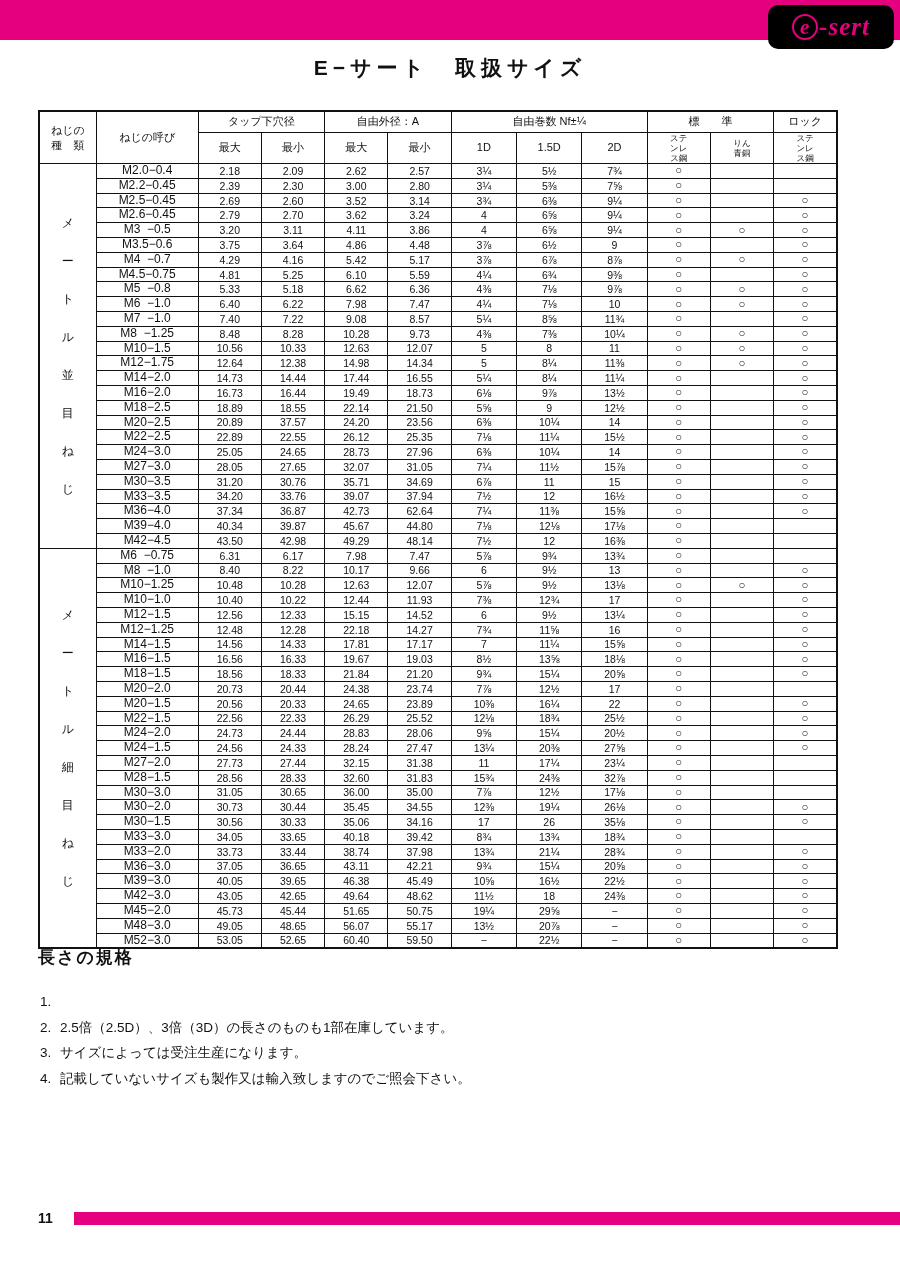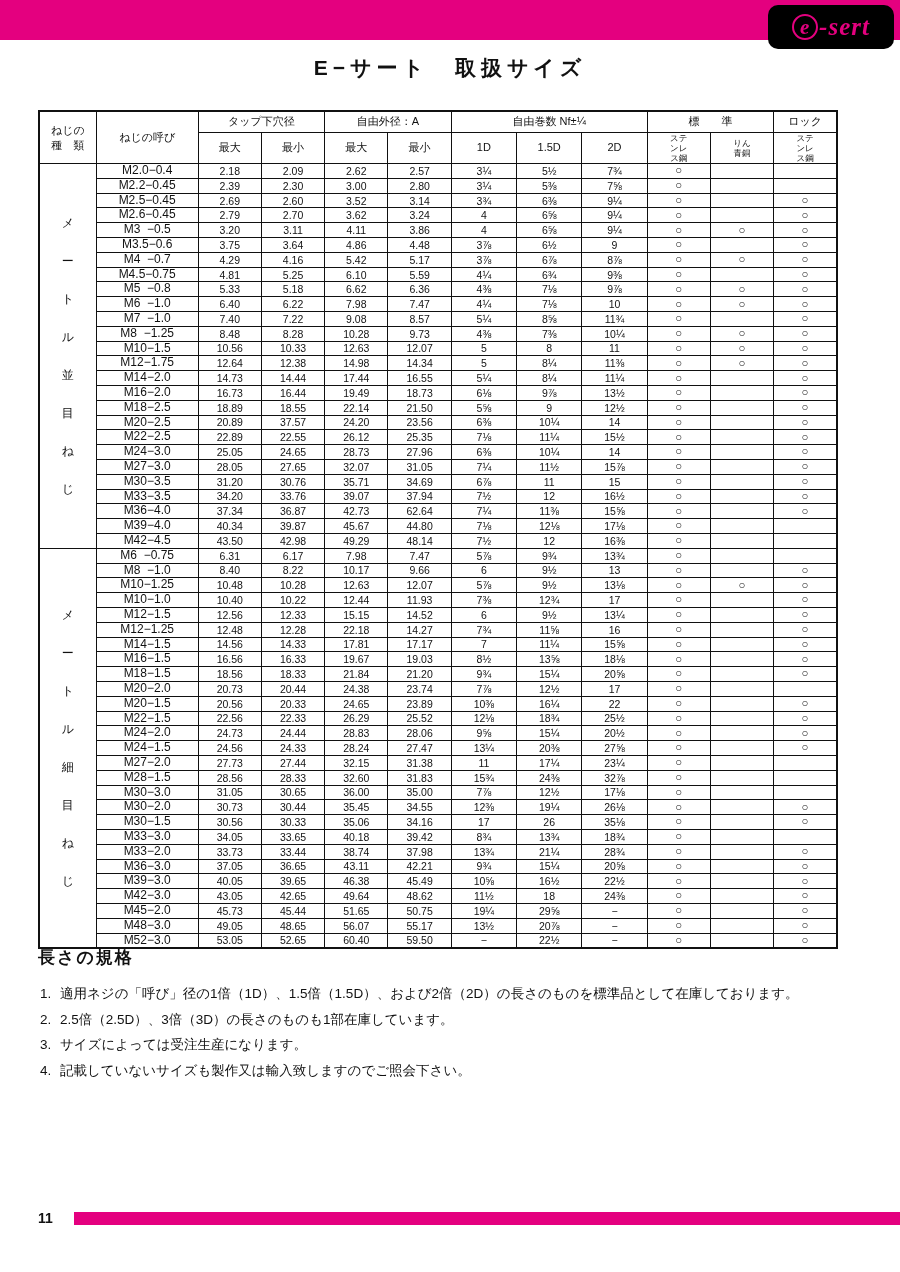--- a/index.html
+++ b/index.html
@@ -27,21 +27,21 @@
   thead tr:first-child th{height:21px}
   thead tr:nth-child(2) th{height:26px}
   th.pre{white-space:pre-line;line-height:1.35}
   .hsmall{font-size:8.5px;line-height:1.2;word-break:break-all;padding:0 20px}
   td.name{white-space:pre;font-size:12px}
   td.mark{font-size:11.5px}
   td.type-cell{vertical-align:middle;background:#fff}
   .vert{display:inline-block;font-size:12px;line-height:38px;letter-spacing:0}
 
   .notes{position:absolute;left:38px;top:946px;width:824px}
-  .notes h2{font-size:17px;font-weight:bold;letter-spacing:2px;margin-bottom:16px}
+  .notes h2{font-size:17px;font-weight:bold;letter-spacing:2px;margin-bottom:24px}
   .notes ol{list-style:none}
   .notes li{font-size:13.5px;line-height:1.3;margin-bottom:8px;display:flex}
   .notes li .num{width:22px;flex:0 0 22px;text-align:left;padding-left:2px}
   .notes li.bold .txt{font-weight:normal}
 
   .footer{position:absolute;left:0;top:1210px;width:900px;height:16px}
   .page-num{position:absolute;left:38px;top:0;font-size:14px;font-weight:bold;line-height:16px}
   .footer-bar{position:absolute;left:74px;top:2px;right:0;height:13px;background:var(--magenta)}
 </style>
 </head>
@@ -794,21 +794,20 @@
           </tr>
         </tbody>
       </table>
   </div>
 
   <div class="notes">
     <h2>長さの規格</h2>
     <ol id="notes-list">
         <li>
           <span class="num">1.</span>
-          <span class="txt">適用ネジの「呼び」径の1倍（1D）、1.5倍（1.5D）、および2倍（2D）の長さのものを標準品として在庫しております。</span>
         </li>
         <li>
           <span class="num">2.</span>
           <span class="txt">2.5倍（2.5D）、3倍（3D）の長さのものも1部在庫しています。</span>
         </li>
         <li>
           <span class="num">3.</span>
           <span class="txt">サイズによっては受注生産になります。</span>
         </li>
         <li class="bold">

